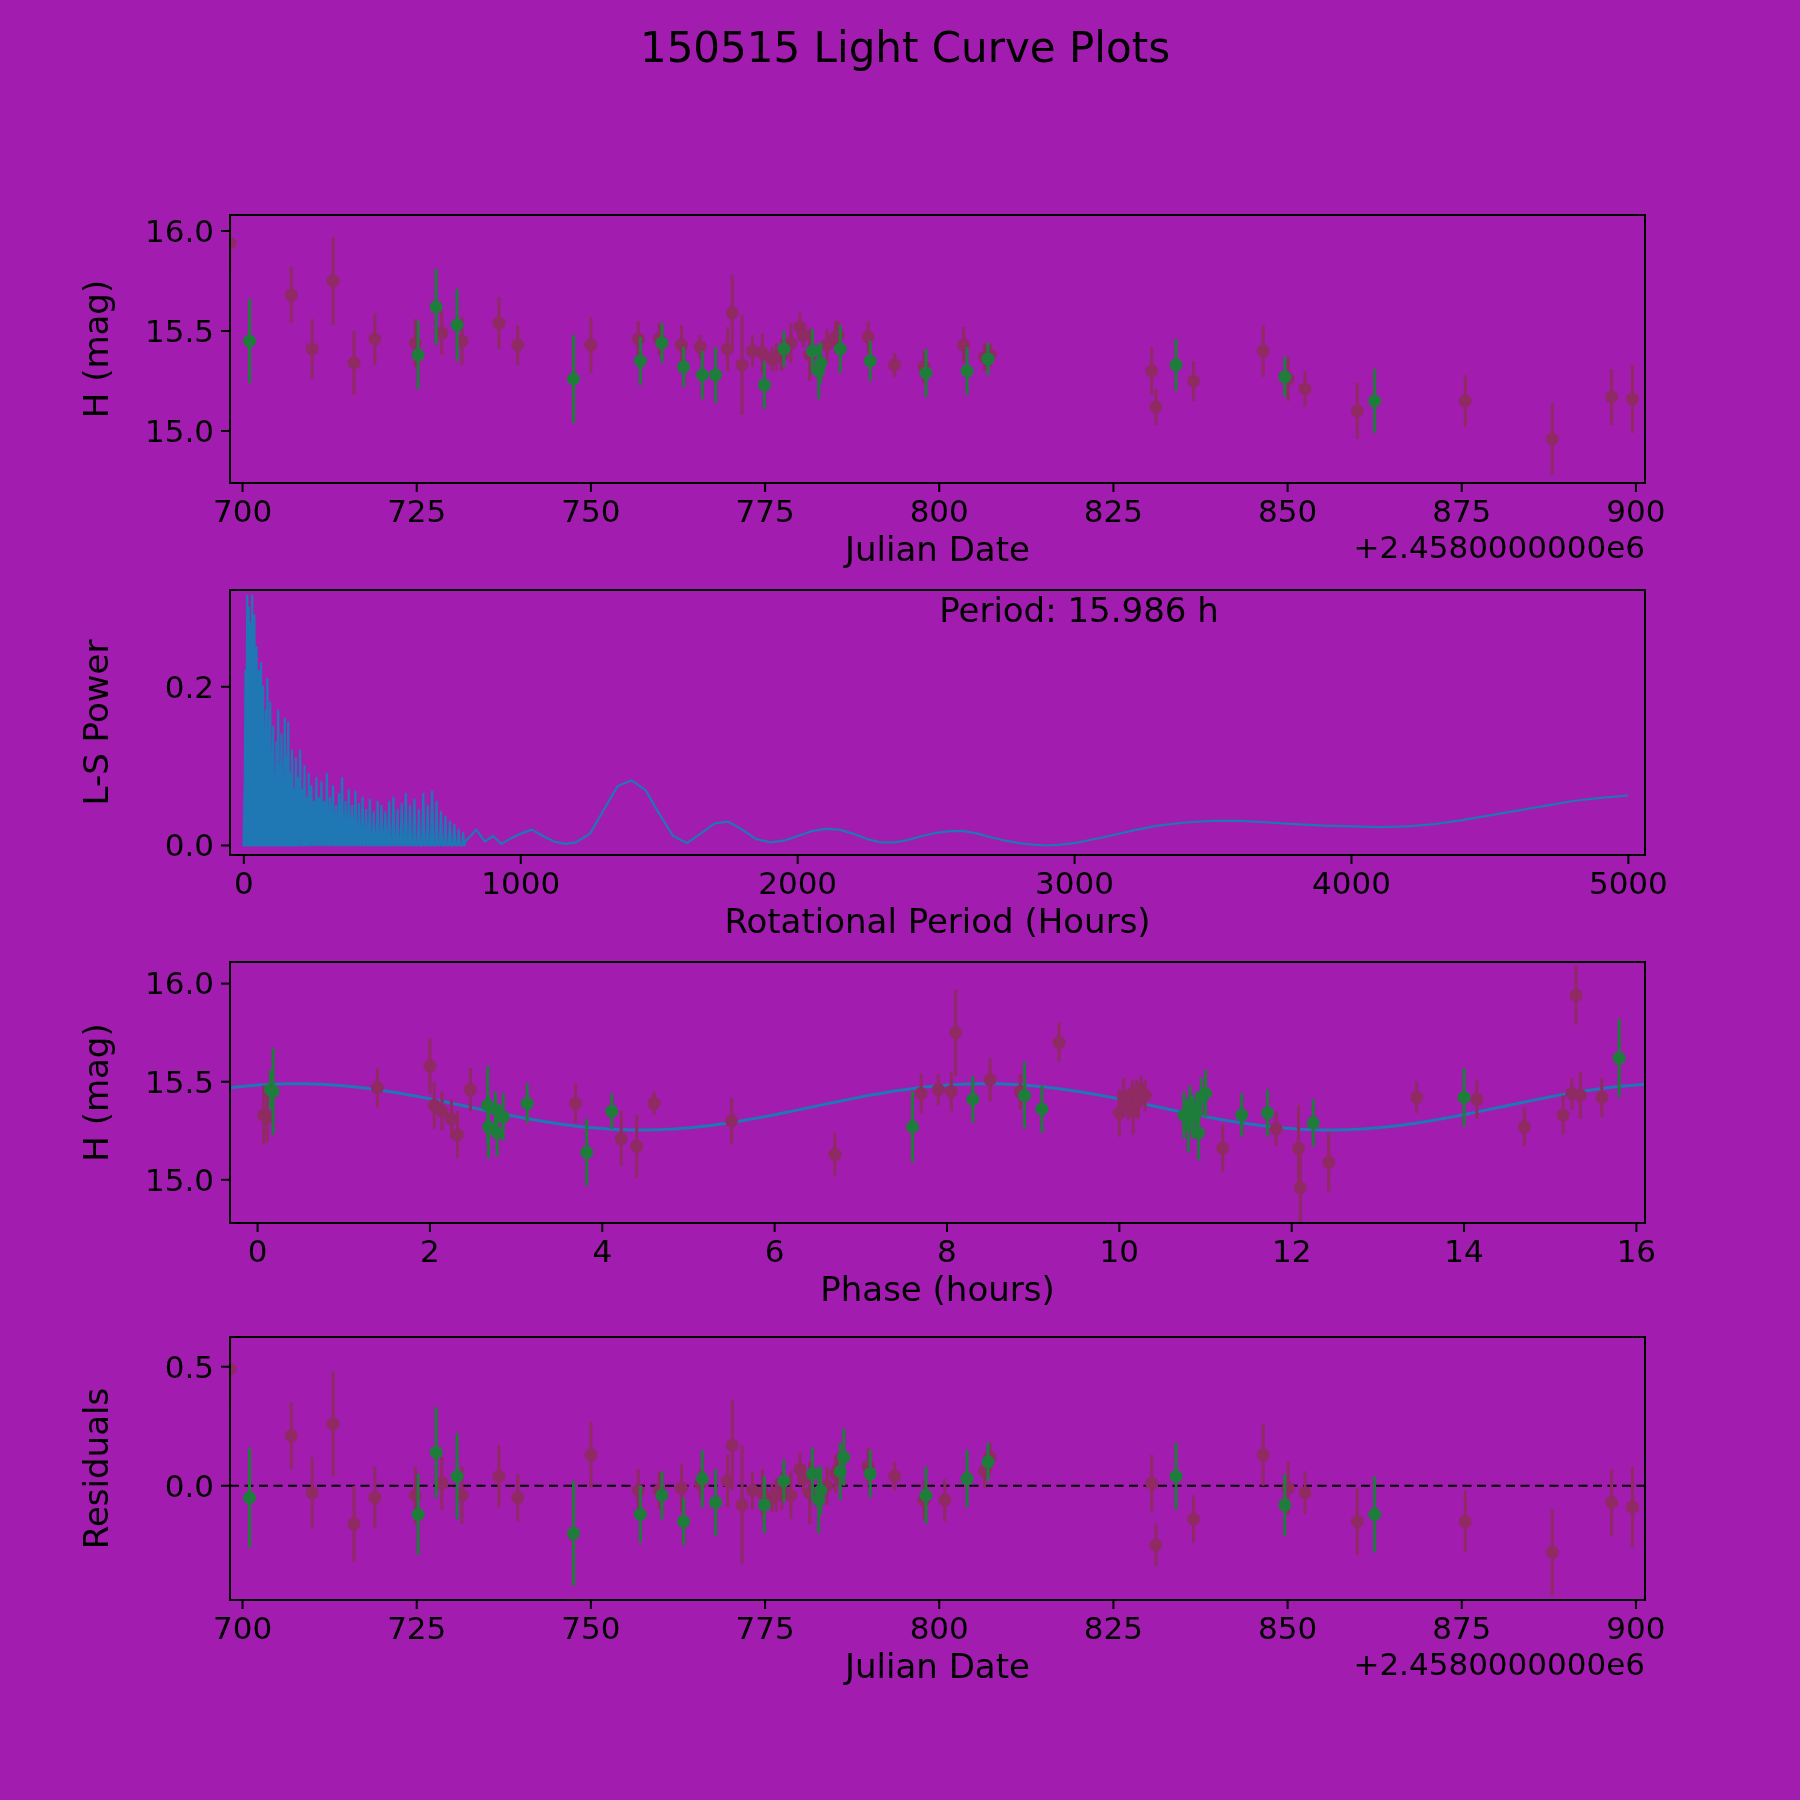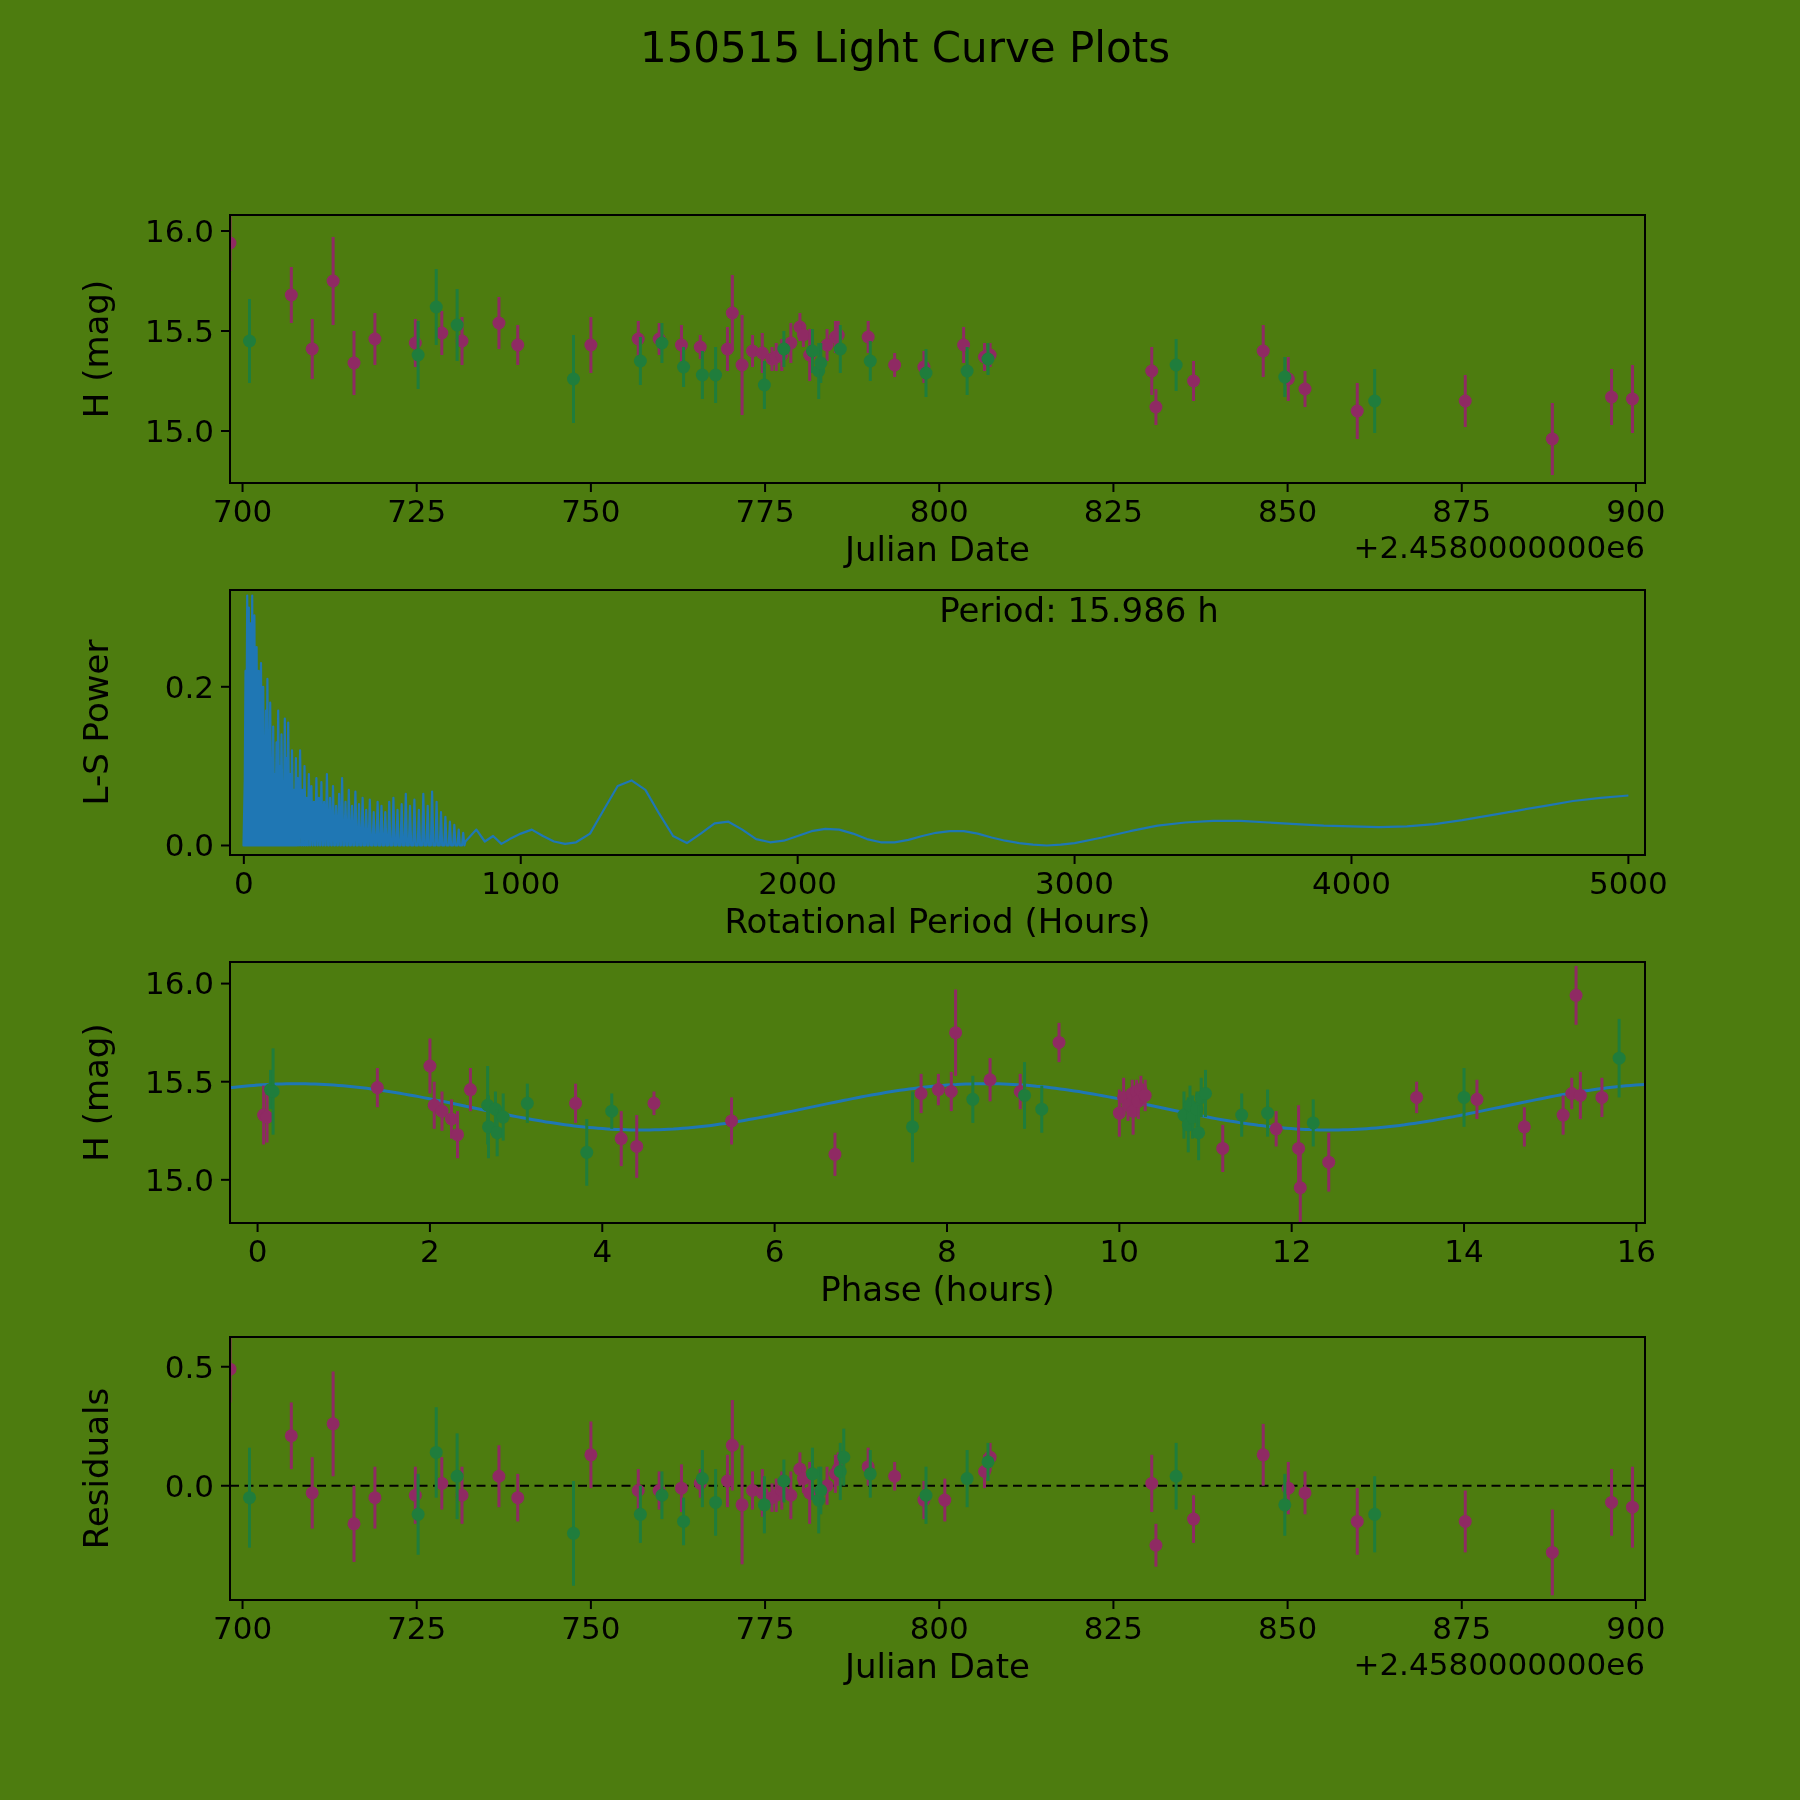--- a/index.html
+++ b/index.html
@@ -1,16 +1,16 @@
 <!DOCTYPE html>
 <html><head>
 <meta charset="utf-8">
 <style>
   html,body{margin:0;padding:0;background:#ffffff;}
-  .figure{position:relative;width:1800px;height:1800px;background:#4d7c0f;overflow:hidden;}
+  .figure{position:relative;width:1800px;height:1800px;background:#a21caf;overflow:hidden;}
   svg{display:block;font-family:"DejaVu Sans","Liberation Sans",sans-serif;}
   .title{font-size:42px;fill:#000;}
   .axlabel{font-size:34px;fill:#000;}
   .tick{font-size:31px;fill:#000;}
   .offset{font-size:31px;fill:#000;}
   .annot{font-size:34px;fill:#000;}
 </style>
 </head>
 <body>
 

